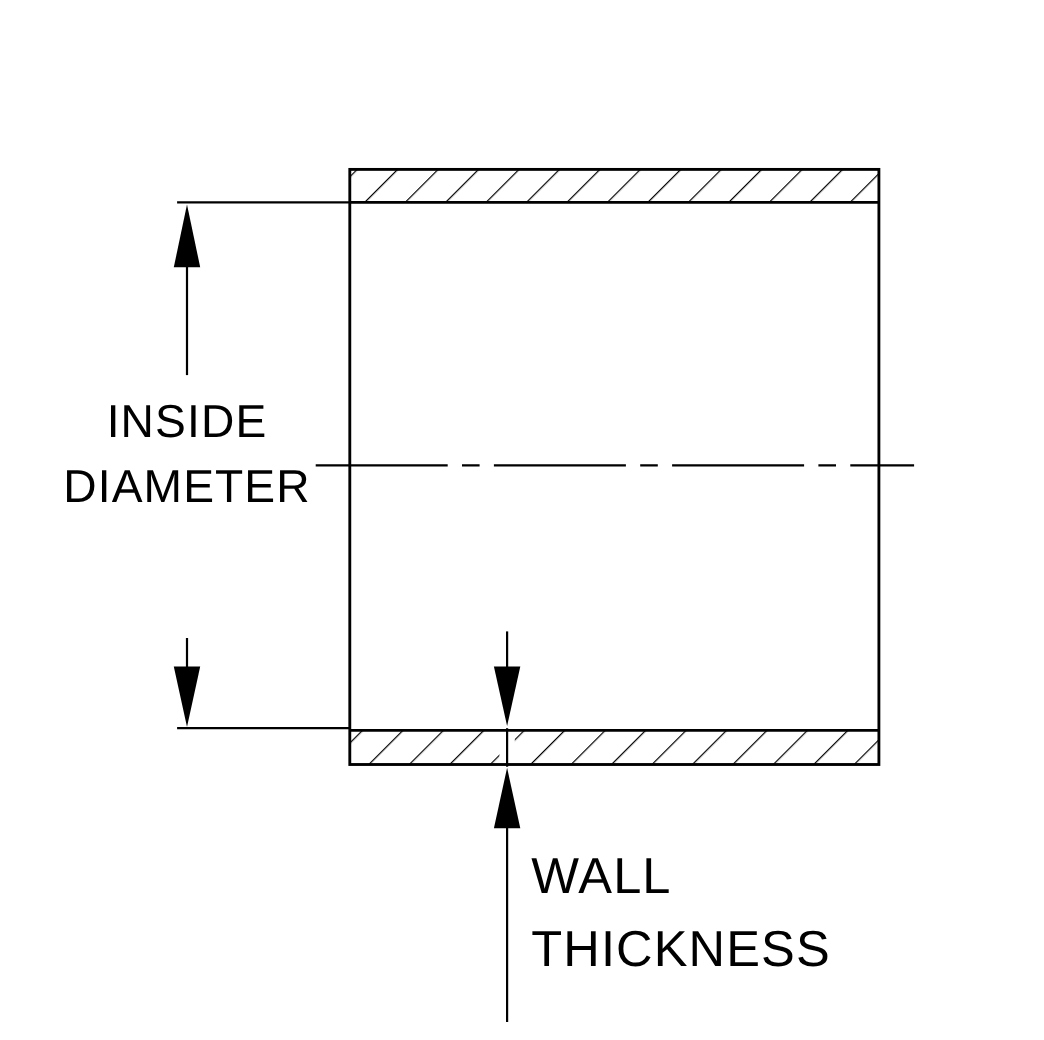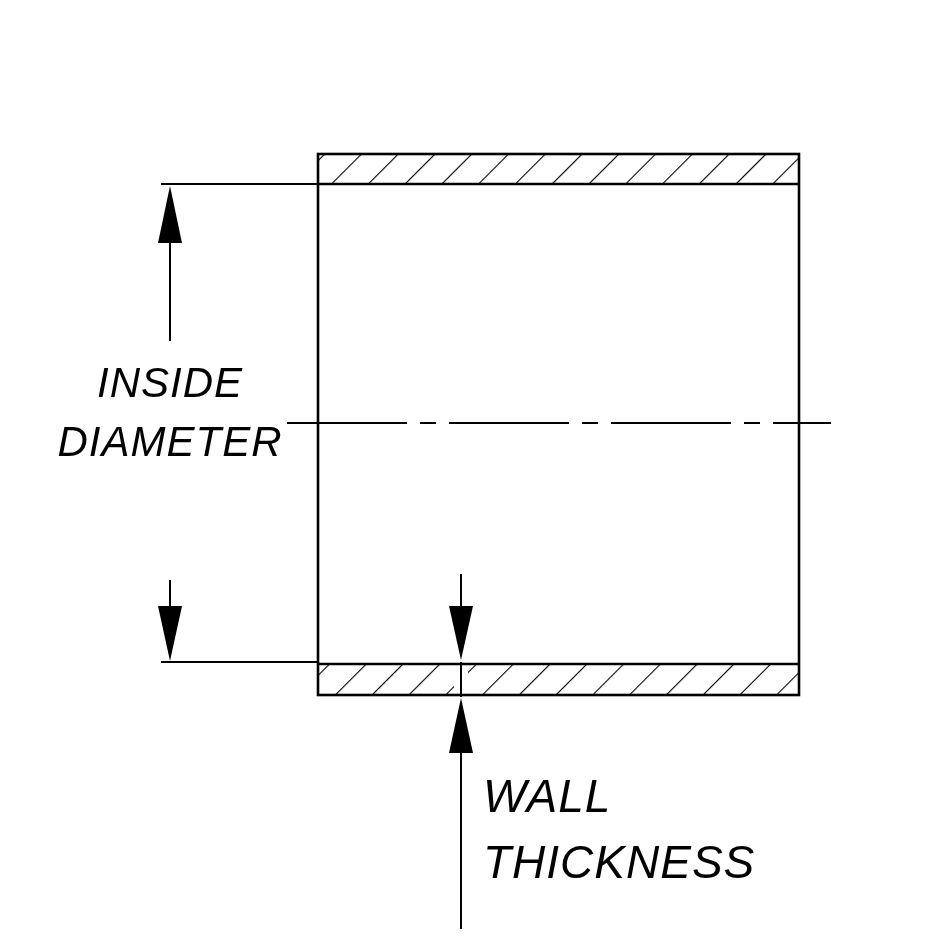--- a/index.html
+++ b/index.html
@@ -11,21 +11,20 @@
     height: 945px;
     background: #ffffff;
     font-family: "Liberation Sans", sans-serif;
     overflow: hidden;
   }
   .drawing {
     position: relative;
     width: 814px;
     height: 945px;
     background: #ffffff;
-    font-style: italic;
   }
   svg { display: block; }
   .ln {
     stroke: #000000;
     stroke-width: 2.6;
     fill: none;
   }
   .thin {
     stroke: #000000;
     stroke-width: 2;

